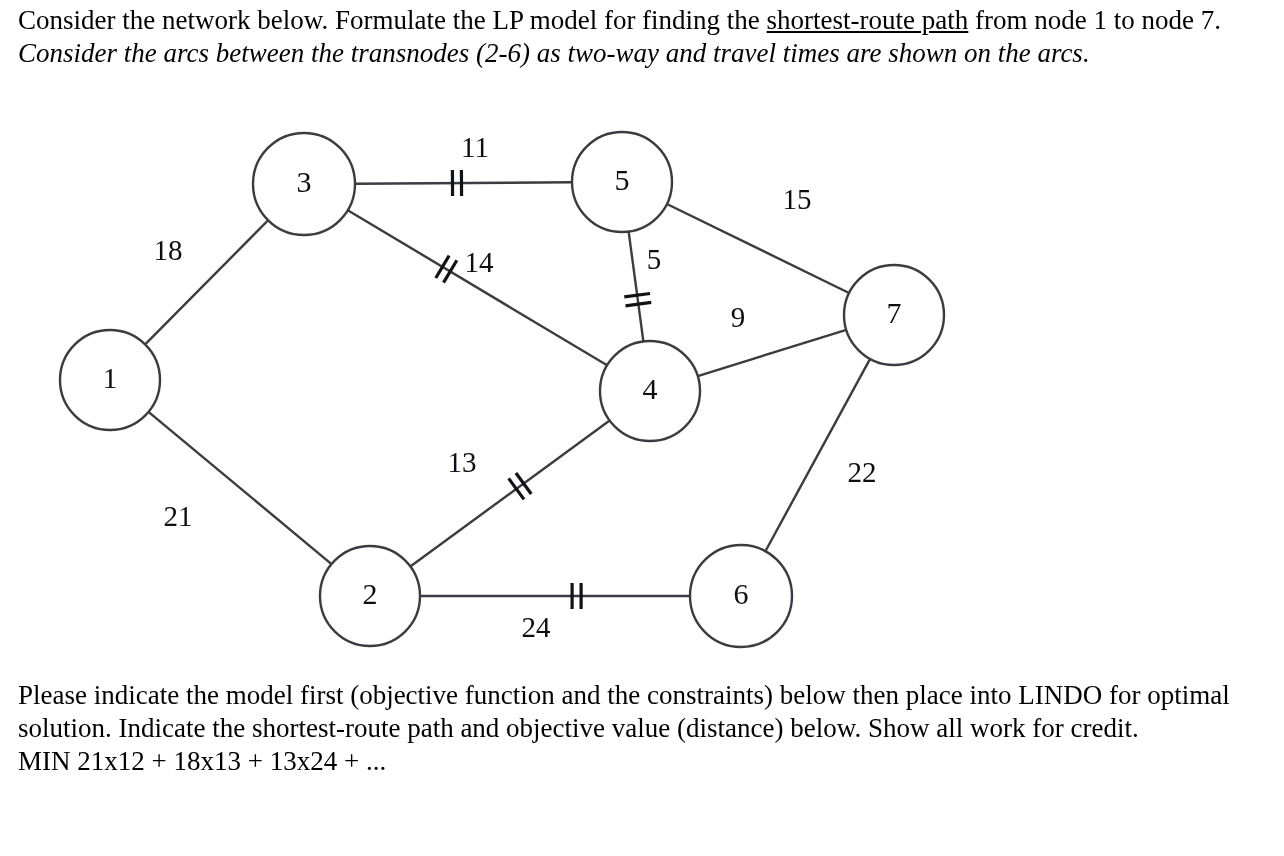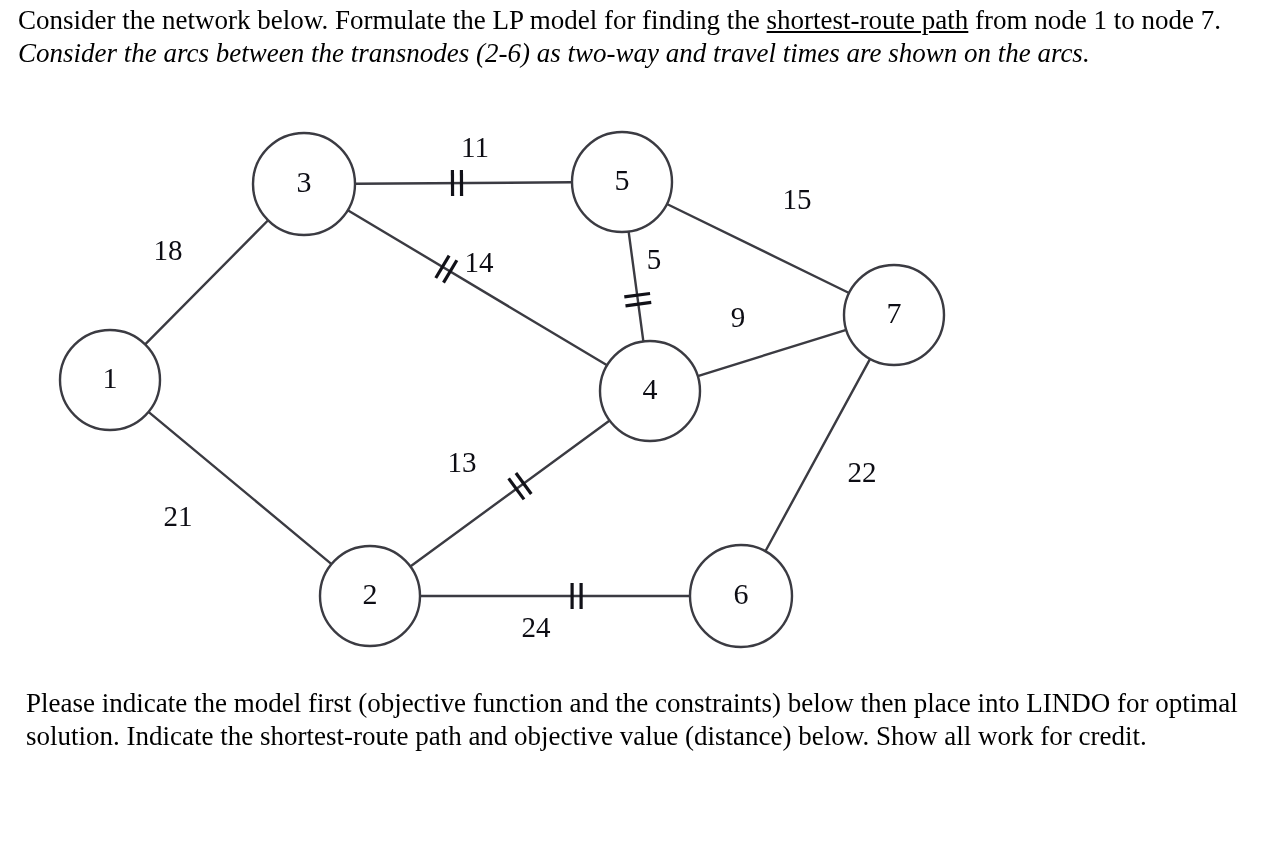--- a/index.html
+++ b/index.html
@@ -30,21 +30,21 @@
   .intro .u { text-decoration: underline; }
   .intro .it { font-style: italic; }
   .outro {
     position: absolute;
     left: 18px;
     top: 679px;
     width: 1252px;
     font-size: 27px;
     line-height: 1.23;
   }
-  .outro p { margin: 8px; }
+  .outro p { margin: 0; }
   .diagram-wrap {
     position: absolute;
     left: 0;
     top: 118px;
     width: 1000px;
     height: 560px;
   }
   svg.network {
     display: block;
   }
@@ -155,15 +155,16 @@
           <text x="738" y="202" class="edge-label">9</text>
           <text x="462" y="347" class="edge-label">13</text>
           <text x="536" y="512" class="edge-label">24</text>
           <text x="862" y="357" class="edge-label">22</text>
         </g>
     </svg>
   </div>
 
   <div class="outro">
     <p>Please indicate the model first (objective function and the constraints) below then place into LINDO for optimal solution.  Indicate the shortest-route path and objective value (distance) below. Show all work for credit.</p>
+    <p>MIN 21x12 + 18x13 + 13x24 + ...</p>
   </div>
 
 </div>
 
 </body></html>

